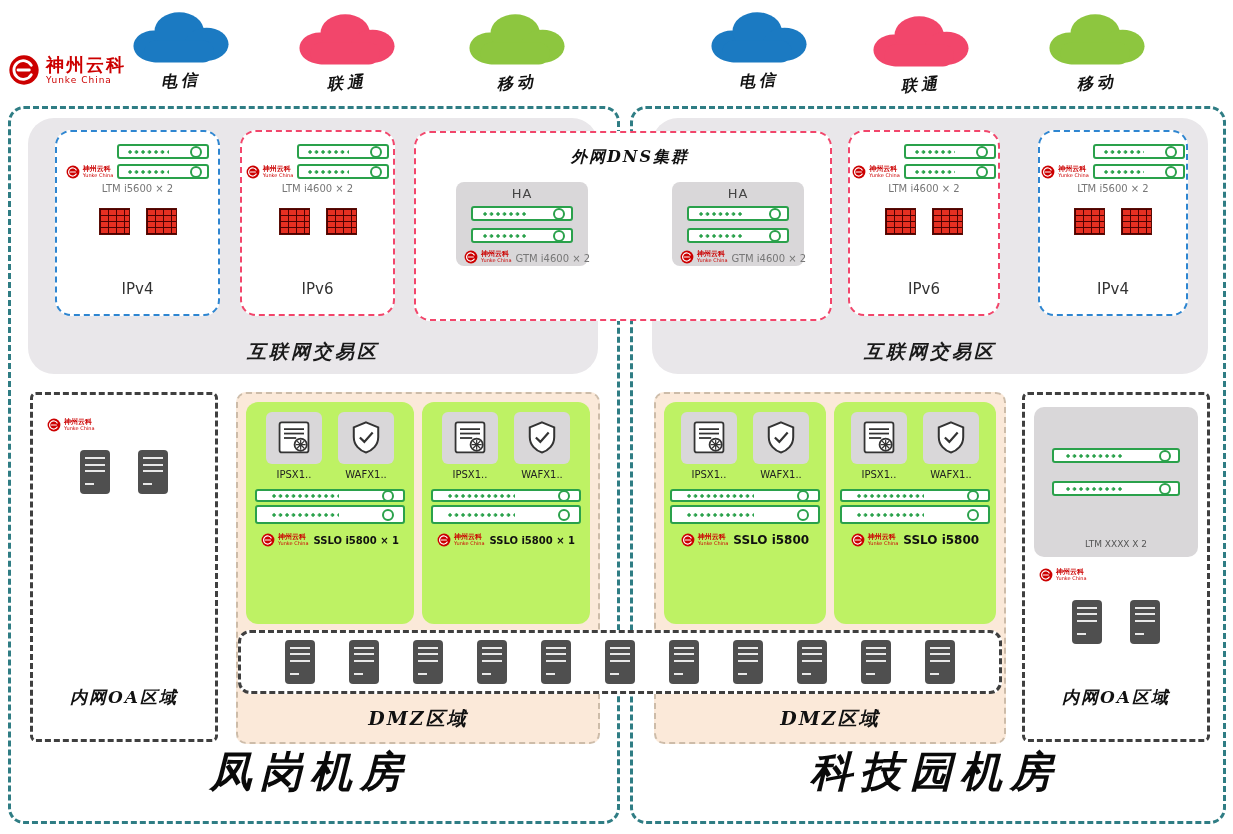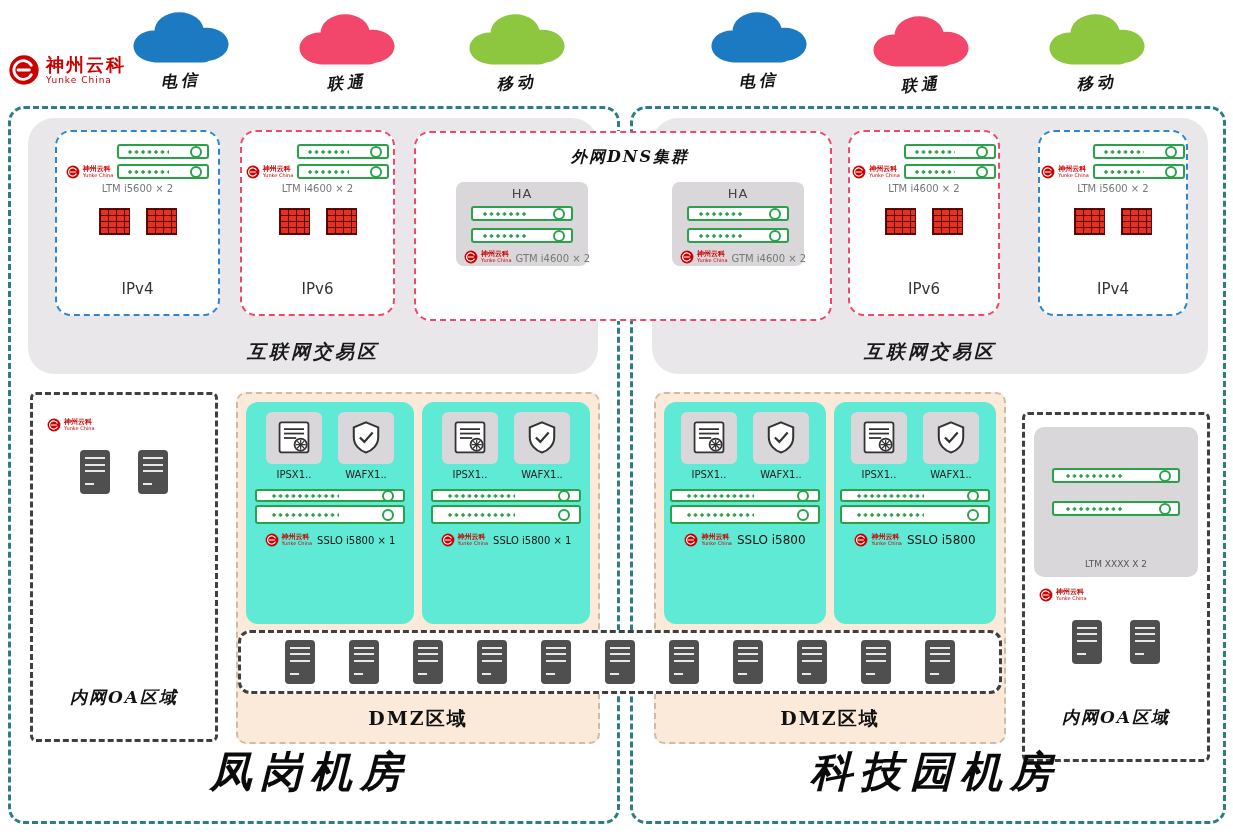--- a/index.html
+++ b/index.html
@@ -81,34 +81,34 @@
               gap:18px; padding-bottom:20px; }
   .panel-caption { position:absolute; bottom:8px; left:0; width:100%; text-align:center; font-size:9px; color:#555; }
   .oa-logo-row { align-self:flex-start; margin:10px 0 0 14px; }
   .server-pair { display:flex; gap:28px; margin-top:14px; }
   .oa-label { margin-top:auto; margin-bottom:30px; font-family:"DejaVu Serif",serif; font-style:italic;
               font-weight:700; font-size:17px; letter-spacing:2px; color:#111; }
 
   
   .dmz-box { background:#fbe9d9; border:2px dashed #cdbca9; border-radius:10px; }
   .dmz-groups { display:flex; gap:8px; padding:8px; }
-  .sslo-group { flex:1; background:#5eead4; border-radius:12px; display:flex; flex-direction:column;
+  .sslo-group { flex:1; background:#bef264; border-radius:12px; display:flex; flex-direction:column;
                 align-items:center; padding:10px 4px 8px; height:222px; }
   .tile-row { display:flex; gap:16px; }
   .tile { width:56px; height:52px; background:#d9d7d9; border-radius:6px; display:flex;
           align-items:center; justify-content:center; }
   .tile svg { width:40px; height:40px; }
   .tile-labels { display:flex; gap:16px; margin-top:5px; font-size:10px; color:#222; }
   .tile-labels span { width:56px; text-align:center; white-space:nowrap; }
   .stack.long { margin-top:9px; gap:3px; }
   .sslo-caption-row { display:flex; align-items:center; gap:5px; margin-top:9px; }
-  .sslo-label { font-size:10px; color:#111; font-weight:400; white-space:nowrap; }
+  .sslo-label { font-size:10px; color:#111; font-weight:700; white-space:nowrap; }
   .sslo-label.big { font-size:12px; }
   .dmz-label { position:absolute; bottom:10px; left:0; width:100%; text-align:center;
-               font-family:"DejaVu Serif",serif; font-weight:700;
+               font-family:"DejaVu Serif",serif; font-style:italic; font-weight:700;
                font-size:19px; letter-spacing:2px; color:#111; }
 
   
   .server { display:inline-block; width:30px; height:44px; background:#4f4f4f; border-radius:4px; position:relative; flex:none; }
   .server::before { content:""; position:absolute; left:5px; right:5px; top:7px; height:15px;
         background:repeating-linear-gradient(0deg,#e8e8e8 0 2px, transparent 2px 6.5px); }
   .server::after { content:""; position:absolute; left:5px; bottom:9px; width:9px; height:2px; background:#e8e8e8; }
   .server-row { background:#fff; border:3px dashed #3f3f3f; border-radius:12px; z-index:7;
                 display:flex; align-items:center; justify-content:space-evenly; padding:0 10px; }
 
@@ -544,21 +544,21 @@
                 <span class="s">Yunke China</span>
               </span>
           </span>
           <span class="sslo-label big">SSLO i5800</span>
         </div>
       </div>
     </div>
     <div class="dmz-label">DMZ区域</div>
   </div>
 
-  <div class="oa-box" style="left:1022px;top:412px;width:188px;height:350px;">
+  <div class="oa-box" style="left:1022px;top:392px;width:188px;height:350px;">
     <div class="oa-panel">
       <div class="appliance w128"></div>
       <div class="appliance w128"></div>
       <div class="panel-caption">LTM XXXX X 2</div>
     </div>
     <div class="oa-logo-row">
       <span class="mini-logo">
         <svg viewBox="0 0 24 24">
             <circle cx="12" cy="12" r="11" fill="#c00"></circle>
             <path d="M17.5 8.5 A7 7 0 1 0 17.5 15.5 M7.5 12 h8.5" stroke="#fff" stroke-width="2.1" fill="none" stroke-linecap="round"></path>

